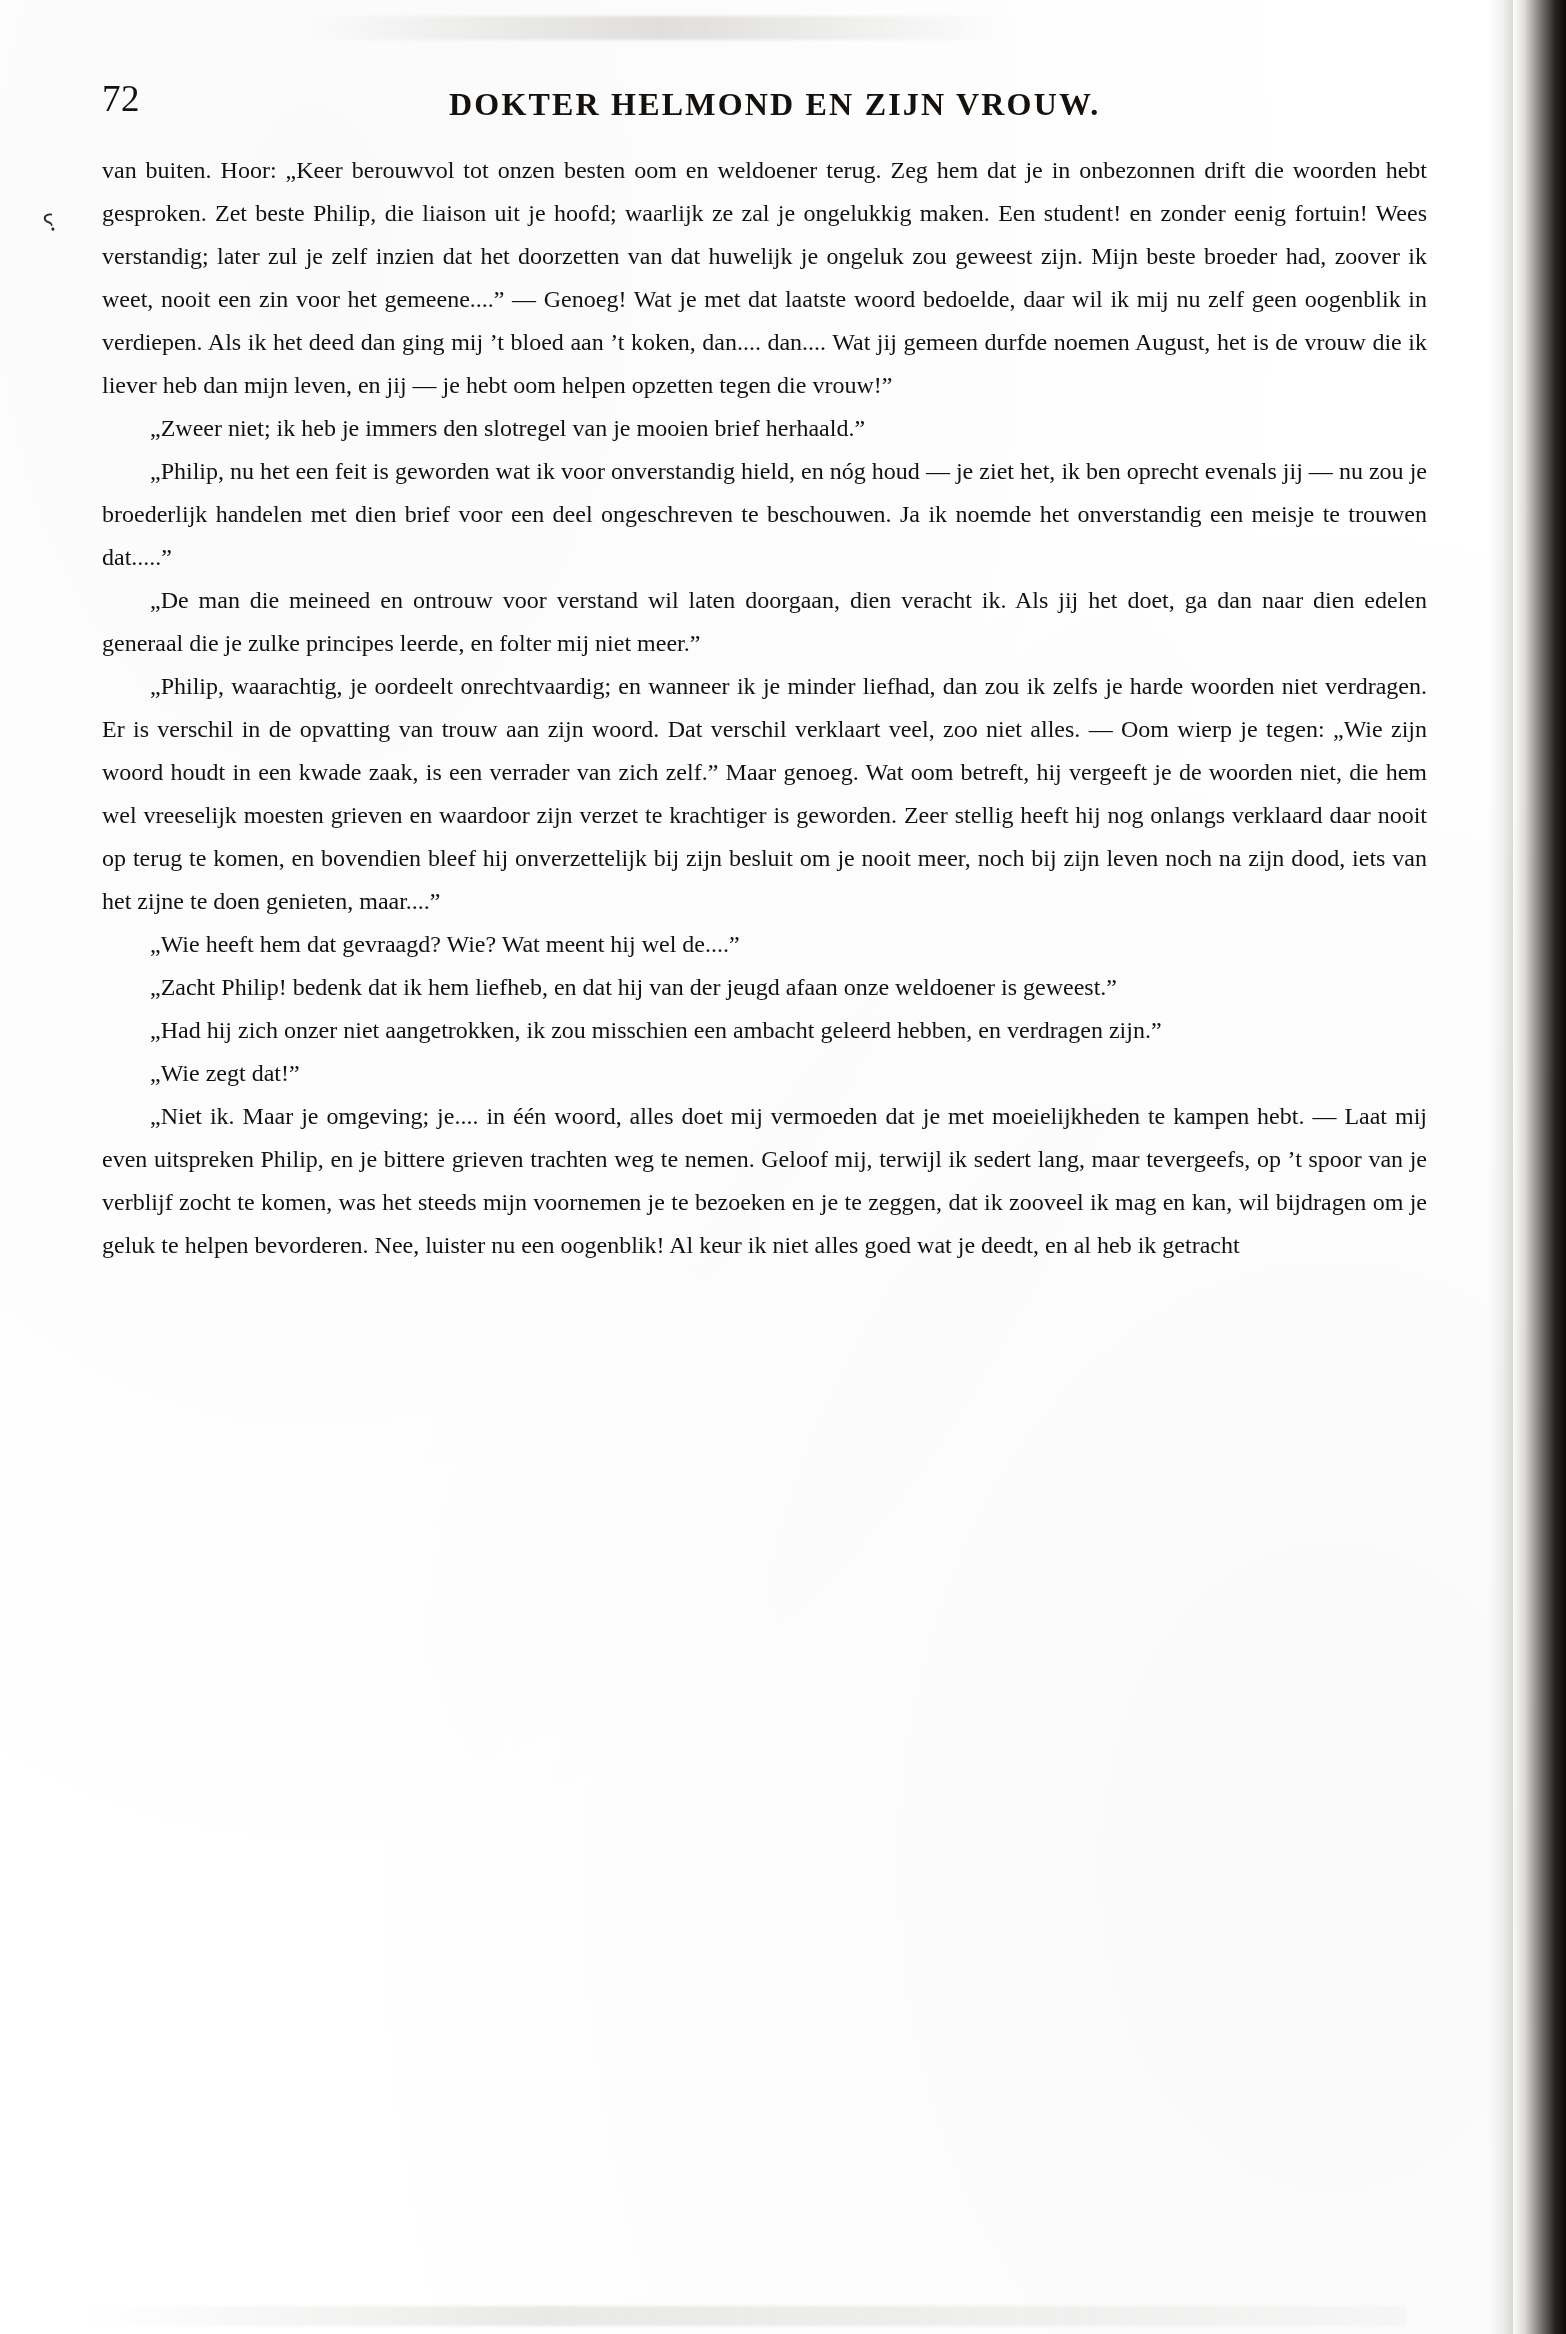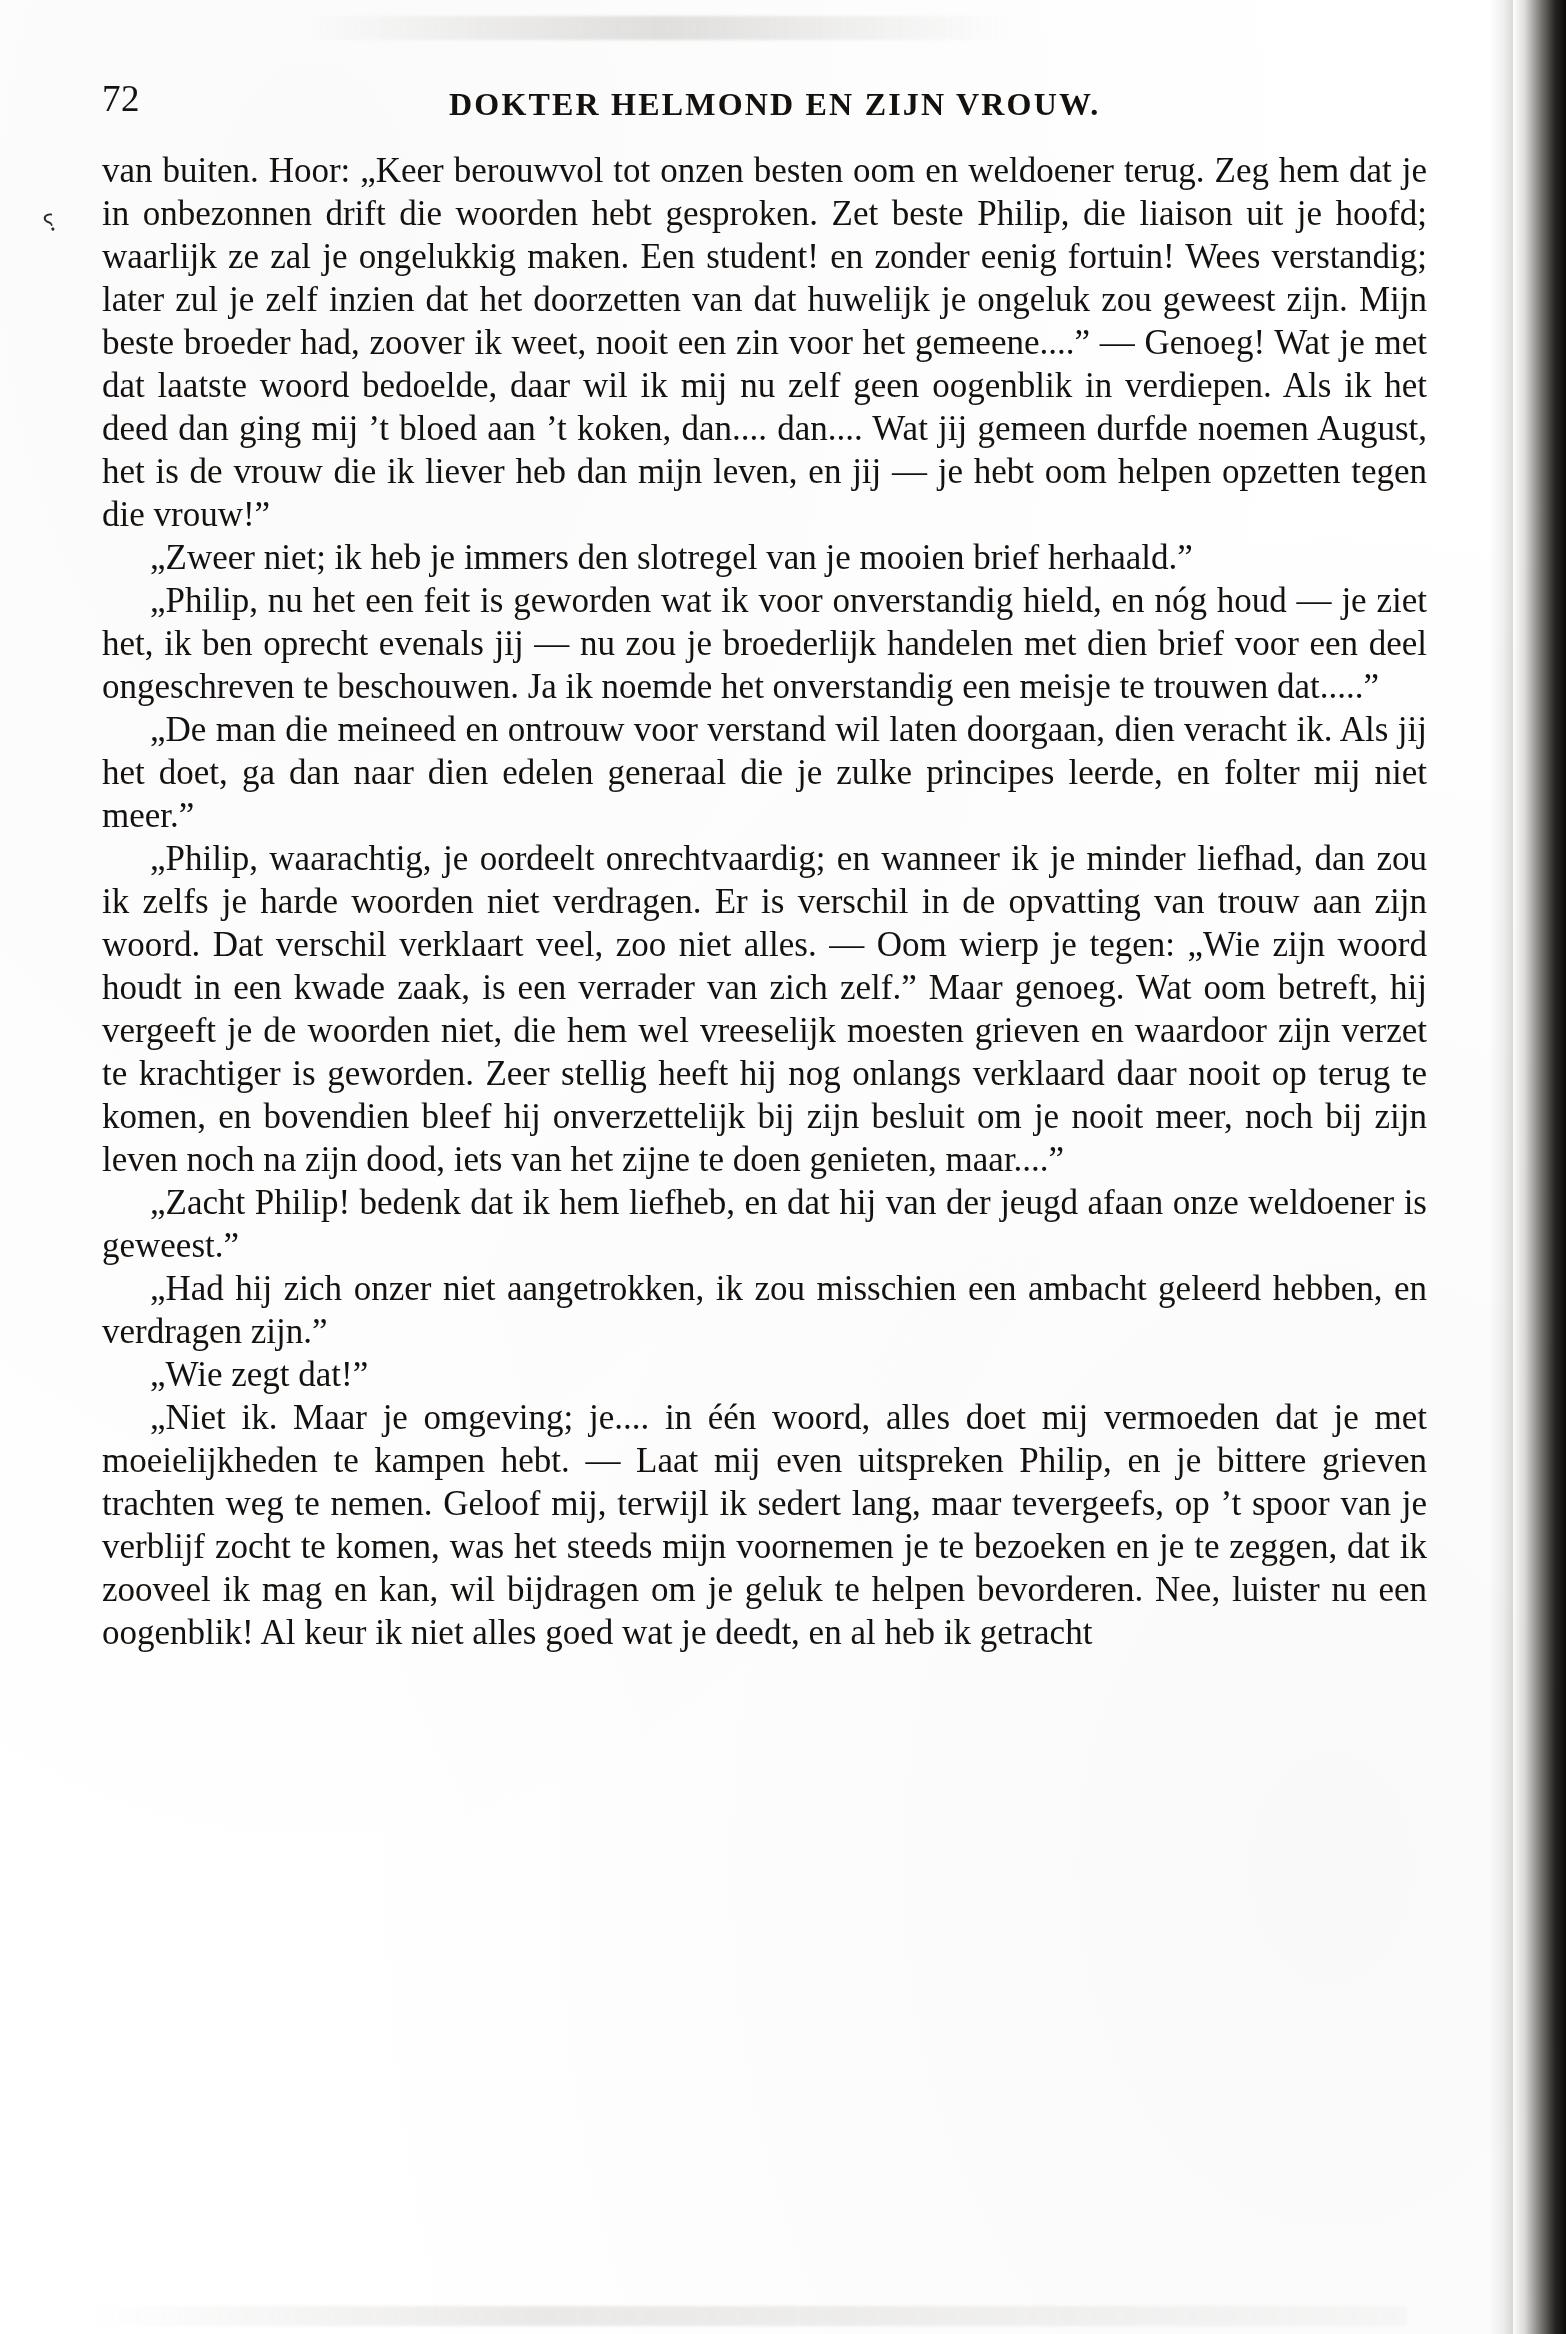--- a/index.html
+++ b/index.html
@@ -92,21 +92,21 @@
     font-family: "Liberation Serif", serif;
     font-size: 32px;
     letter-spacing: 2.2px;
     color: #14110e;
     font-weight: 700;
   }
 
   .body-text {
     margin-top: 20px;
     font-family: "Liberation Serif", serif;
-    font-size: 35px;
+    font-size: 24px;
     line-height: 43px;
     color: #14110e;
     text-align: justify;
     text-justify: inter-word;
     -webkit-font-smoothing: none;
   }
   .body-text p {
     margin: 0;
     text-indent: 0;
   }
@@ -140,20 +140,21 @@
       <div class="folio">72</div>
       <div class="running-head">DOKTER HELMOND EN ZIJN VROUW.</div>
     </div>
 
     <div class="body-text">
       <p>van buiten. Hoor: „Keer berouwvol tot onzen besten oom en weldoener terug. Zeg hem dat je in onbezonnen drift die woorden hebt gesproken. Zet beste Philip, die liaison uit je hoofd; waarlijk ze zal je ongelukkig maken. Een student! en zonder eenig fortuin! Wees verstandig; later zul je zelf inzien dat het doorzetten van dat huwelijk je ongeluk zou geweest zijn. Mijn beste broeder had, zoover ik weet, nooit een zin voor het gemeene....” — Genoeg! Wat je met dat laatste woord bedoelde, daar wil ik mij nu zelf geen oogenblik in verdiepen. Als ik het deed dan ging mij ’t bloed aan ’t koken, dan.... dan.... Wat jij gemeen durfde noemen August, het is de vrouw die ik liever heb dan mijn leven, en jij — je hebt oom helpen opzetten tegen die vrouw!”</p>
       <p class="indent">„Zweer niet; ik heb je immers den slotregel van je mooien brief herhaald.”</p>
       <p class="indent">„Philip, nu het een feit is geworden wat ik voor onverstandig hield, en nóg houd — je ziet het, ik ben oprecht evenals jij — nu zou je broederlijk handelen met dien brief voor een deel ongeschreven te beschouwen. Ja ik noemde het onverstandig een meisje te trouwen dat.....”</p>
       <p class="indent">„De man die meineed en ontrouw voor verstand wil laten doorgaan, dien veracht ik. Als jij het doet, ga dan naar dien edelen generaal die je zulke principes leerde, en folter mij niet meer.”</p>
       <p class="indent">„Philip, waarachtig, je oordeelt onrechtvaardig; en wanneer ik je minder liefhad, dan zou ik zelfs je harde woorden niet verdragen. Er is verschil in de opvatting van trouw aan zijn woord. Dat verschil verklaart veel, zoo niet alles. — Oom wierp je tegen: „Wie zijn woord houdt in een kwade zaak, is een verrader van zich zelf.” Maar genoeg. Wat oom betreft, hij vergeeft je de woorden niet, die hem wel vreeselijk moesten grieven en waardoor zijn verzet te krachtiger is geworden. Zeer stellig heeft hij nog onlangs verklaard daar nooit op terug te komen, en bovendien bleef hij onverzettelijk bij zijn besluit om je nooit meer, noch bij zijn leven noch na zijn dood, iets van het zijne te doen genieten, maar....”</p>
+      <p class="indent">„Wie heeft hem dat gevraagd? Wie? Wat meent hij wel de....”</p>
       <p class="indent">„Zacht Philip! bedenk dat ik hem liefheb, en dat hij van der jeugd afaan onze weldoener is geweest.”</p>
       <p class="indent">„Had hij zich onzer niet aangetrokken, ik zou misschien een ambacht geleerd hebben, en verdragen zijn.”</p>
       <p class="indent">„Wie zegt dat!”</p>
       <p class="indent">„Niet ik. Maar je omgeving; je.... in één woord, alles doet mij vermoeden dat je met moeielijkheden te kampen hebt. — Laat mij even uitspreken Philip, en je bittere grieven trachten weg te nemen. Geloof mij, terwijl ik sedert lang, maar tevergeefs, op ’t spoor van je verblijf zocht te komen, was het steeds mijn voornemen je te bezoeken en je te zeggen, dat ik zooveel ik mag en kan, wil bijdragen om je geluk te helpen bevorderen. Nee, luister nu een oogenblik! Al keur ik niet alles goed wat je deedt, en al heb ik getracht</p>
     </div>
 
   </div>
 
   <div class="gutter-speckle"></div>
   <div class="gutter-shadow"></div>

